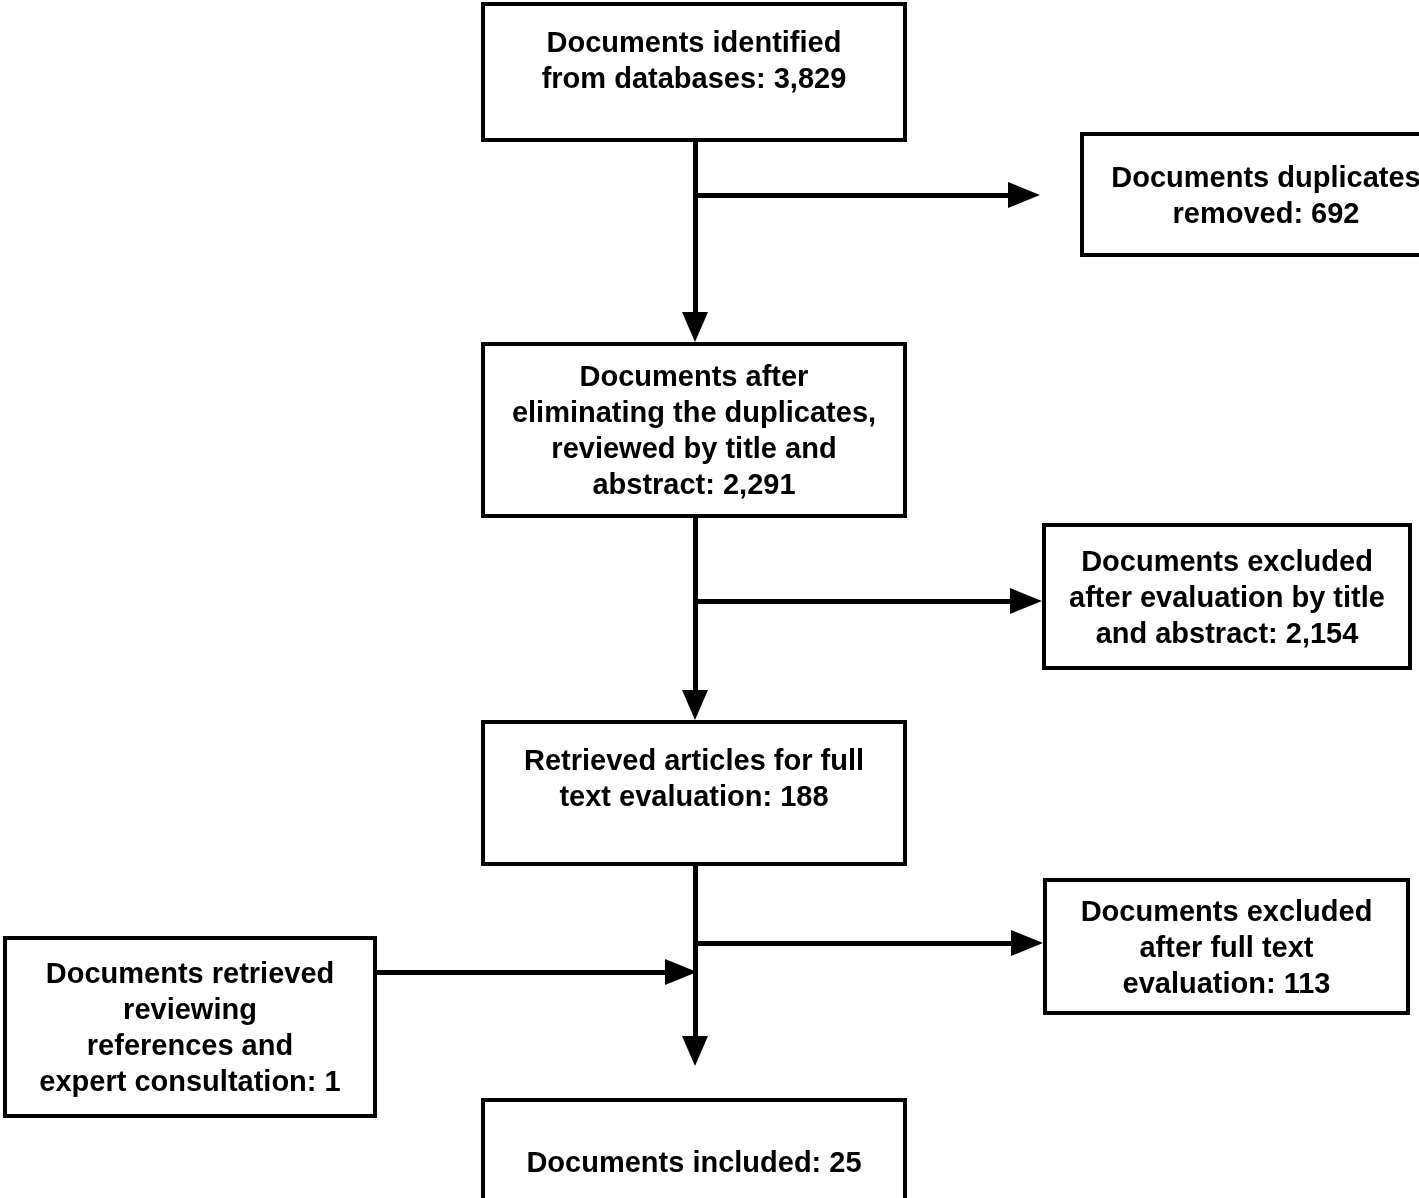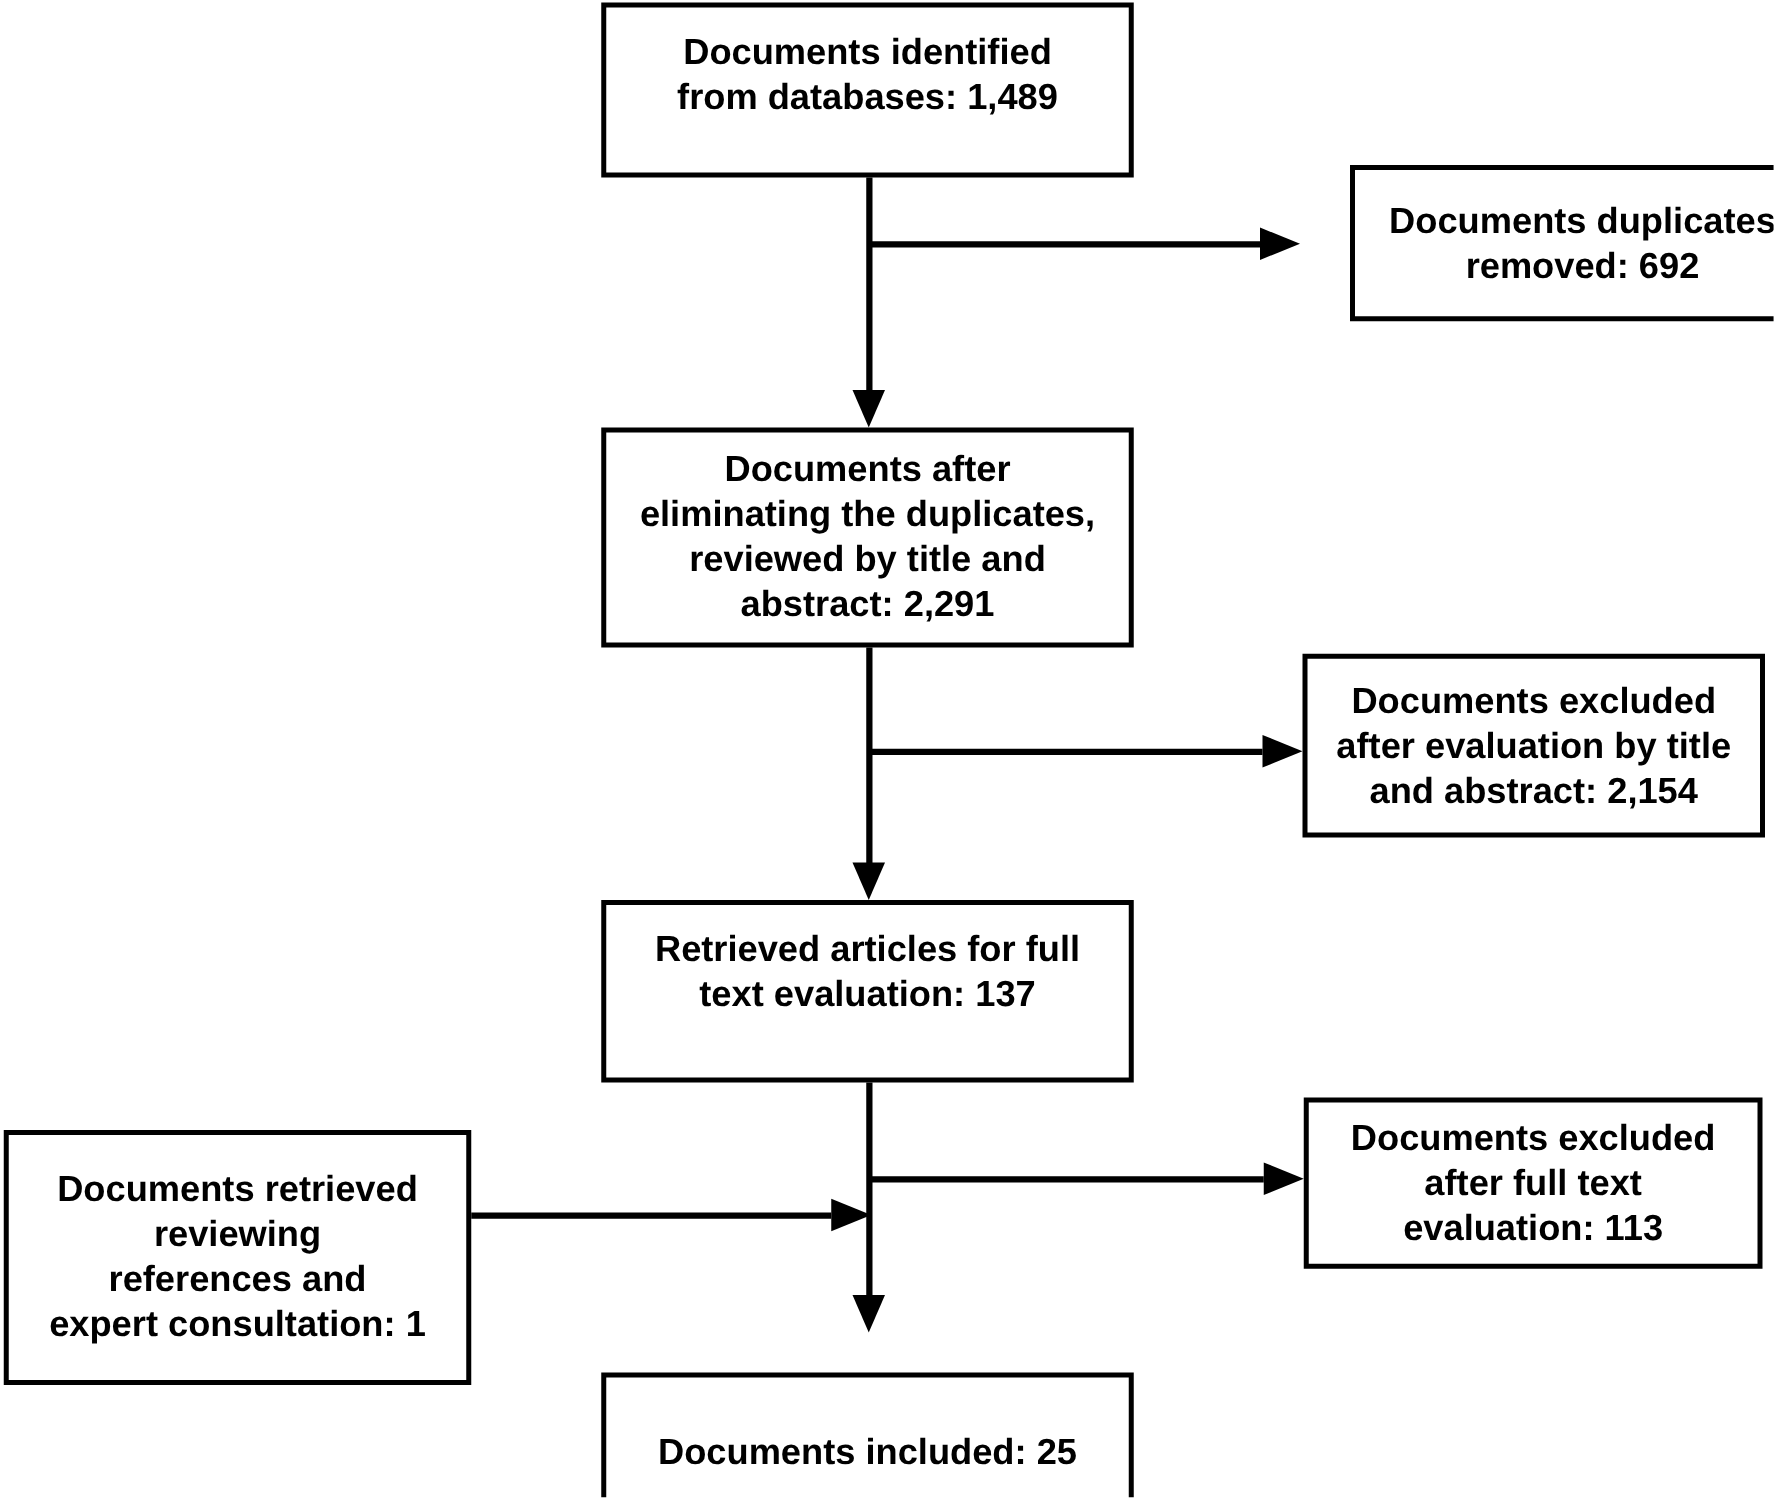--- a/index.html
+++ b/index.html
@@ -32,21 +32,21 @@
   .box-label {
     white-space: pre-line;
     display: block;
     width: 100%;
   }
   #box-identified        { left: 481px;  top: 2px;    width: 426px; height: 140px; padding-bottom: 24px; }
   #box-duplicates        { left: 1040px; top: 132px;  width: 372px; height: 125px; margin-left: 40px; }
   #box-title-abstract    { left: 481px;  top: 342px;  width: 426px; height: 176px; justify-content: center; }
   #box-excluded-title    { left: 1042px; top: 523px;  width: 370px; height: 147px; }
   #box-fulltext          { left: 481px;  top: 720px;  width: 426px; height: 146px; padding-bottom: 30px; }
-  #box-references        { left: 3px;    top: 904px;  width: 374px; height: 204px; justify-content: flex-end; }
+  #box-references        { left: 3px;    top: 936px;  width: 374px; height: 182px; justify-content: flex-end; }
   #box-excluded-fulltext { left: 1043px; top: 878px;  width: 367px; height: 137px; }
   #box-included          { left: 481px;  top: 1066px; width: 426px; height: 127px; margin-top: 32px; }
 
   .vline, .hline {
     position: absolute;
     background: #000000;
   }
   .vline { width: 5px; }
   .hline { height: 5px; }
 
@@ -83,21 +83,21 @@
   #line-h4 { left: 377px; top: 970px; width: 288px; }
   #head-h4 { left: 665px; top: 959px; }
 </style>
 </head>
 <body>
 
 <div id="flowchart-canvas">
 
   <div class="box" id="box-identified">
     <span class="box-label">Documents identified
-from databases: 1,489</span>
+from databases: 3,829</span>
   </div>
 
   <div class="box" id="box-duplicates">
     <span class="box-label">Documents duplicates
 removed: 692</span>
   </div>
 
   <div class="box" id="box-title-abstract">
     <span class="box-label">Documents after
 eliminating the duplicates,
@@ -106,21 +106,21 @@
   </div>
 
   <div class="box" id="box-excluded-title">
     <span class="box-label">Documents excluded
 after evaluation by title
 and abstract: 2,154</span>
   </div>
 
   <div class="box" id="box-fulltext">
     <span class="box-label">Retrieved articles for full
-text evaluation: 137</span>
+text evaluation: 188</span>
   </div>
 
   <div class="box" id="box-references">
     <span class="box-label">Documents retrieved
 reviewing
 references and
 expert consultation: 1</span>
   </div>
 
   <div class="box" id="box-excluded-fulltext">

